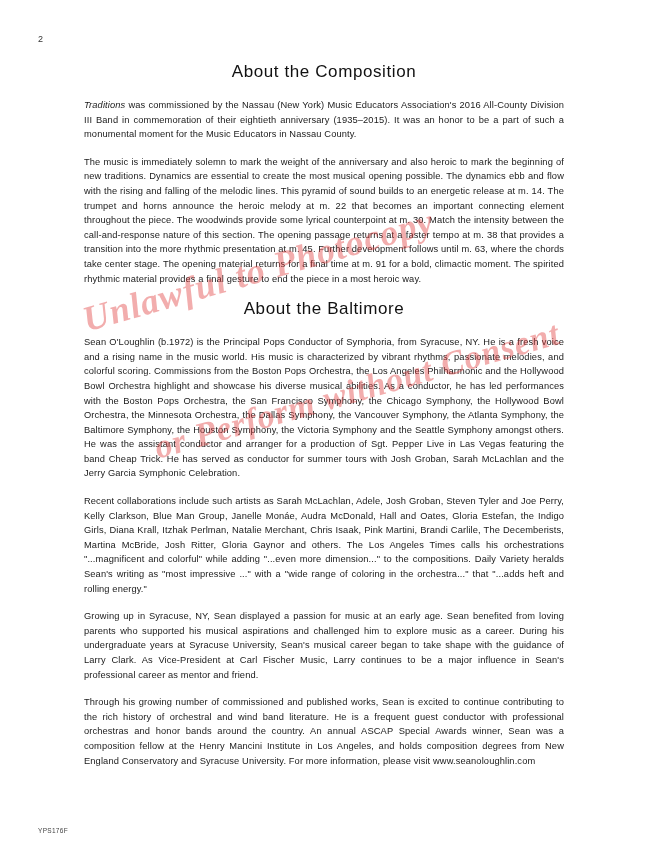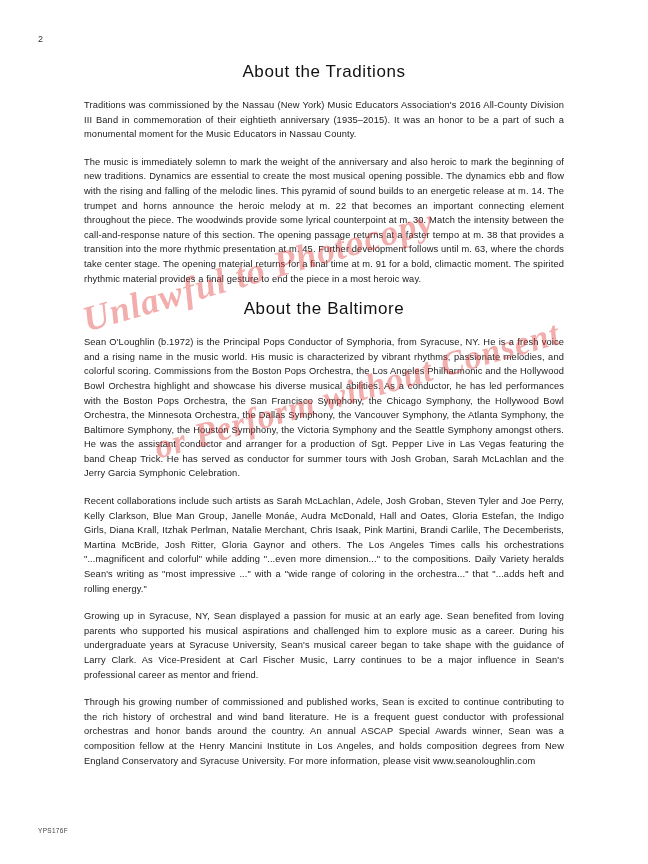--- a/index.html
+++ b/index.html
@@ -48,20 +48,21 @@
   }
   p.para {
     font-size: 9.3px;
     line-height: 14.6px;
     text-align: justify;
     margin: 0 0 13px 0;
     letter-spacing: 0.12px;
     color: #1a1a1a;
   }
   .ital {
+    font-style: italic;
   }
   .footer-code {
     position: absolute;
     left: 38px;
     bottom: 30px;
     font-size: 6.5px;
     color: #444;
     letter-spacing: 0.3px;
   }
   
@@ -100,21 +101,21 @@
 </style>
 </head>
 <body>
 
 <div class="page">
 
   <div class="page-number">2</div>
 
   <div class="content">
 
-    <h1 class="section-title">About the Traditions</h1>
+    <h1 class="section-title">About the Composition</h1>
 
     <p class="para"><span class="ital">Traditions</span><span> was commissioned by the Nassau (New York) Music Educators Association's 2016 All-County Division III Band in commemoration of their eightieth anniversary (1935–2015). It was an honor to be a part of such a monumental moment for the Music Educators in Nassau County.</span></p>
 
     <p class="para">The music is immediately solemn to mark the weight of the anniversary and also heroic to mark the beginning of new traditions. Dynamics are essential to create the most musical opening possible. The dynamics ebb and flow with the rising and falling of the melodic lines. This pyramid of sound builds to an energetic release at m. 14. The trumpet and horns announce the heroic melody at m. 22 that becomes an important connecting element throughout the piece. The woodwinds provide some lyrical counterpoint at m. 30. Match the intensity between the call-and-response nature of this section. The opening passage returns at a faster tempo at m. 38 that provides a transition into the more rhythmic presentation at m. 45. Further development follows until m. 63, where the chords take center stage. The opening material returns for a final time at m. 91 for a bold, climactic moment. The spirited rhythmic material provides a final gesture to end the piece in a most heroic way.</p>
 
     <h1 class="section-title sec-composer-title">About the Baltimore</h1>
 
     <p class="para">Sean O'Loughlin (b.1972) is the Principal Pops Conductor of Symphoria, from Syracuse, NY. He is a fresh voice and a rising name in the music world. His music is characterized by vibrant rhythms, passionate melodies, and colorful scoring. Commissions from the Boston Pops Orchestra, the Los Angeles Philharmonic and the Hollywood Bowl Orchestra highlight and showcase his diverse musical abilities. As a conductor, he has led performances with the Boston Pops Orchestra, the San Francisco Symphony, the Chicago Symphony, the Hollywood Bowl Orchestra, the Minnesota Orchestra, the Dallas Symphony, the Vancouver Symphony, the Atlanta Symphony, the Baltimore Symphony, the Houston Symphony, the Victoria Symphony and the Seattle Symphony amongst others. He was the assistant conductor and arranger for a production of Sgt. Pepper Live in Las Vegas featuring the band Cheap Trick. He has served as conductor for summer tours with Josh Groban, Sarah McLachlan and the Jerry Garcia Symphonic Celebration.</p>
 
     <p class="para">Recent collaborations include such artists as Sarah McLachlan, Adele, Josh Groban, Steven Tyler and Joe Perry, Kelly Clarkson, Blue Man Group, Janelle Monáe, Audra McDonald, Hall and Oates, Gloria Estefan, the Indigo Girls, Diana Krall, Itzhak Perlman, Natalie Merchant, Chris Isaak, Pink Martini, Brandi Carlile, The Decemberists, Martina McBride, Josh Ritter, Gloria Gaynor and others. The Los Angeles Times calls his orchestrations "...magnificent and colorful" while adding "...even more dimension..." to the compositions. Daily Variety heralds Sean's writing as "most impressive ..." with a "wide range of coloring in the orchestra..." that "...adds heft and rolling energy."</p>

